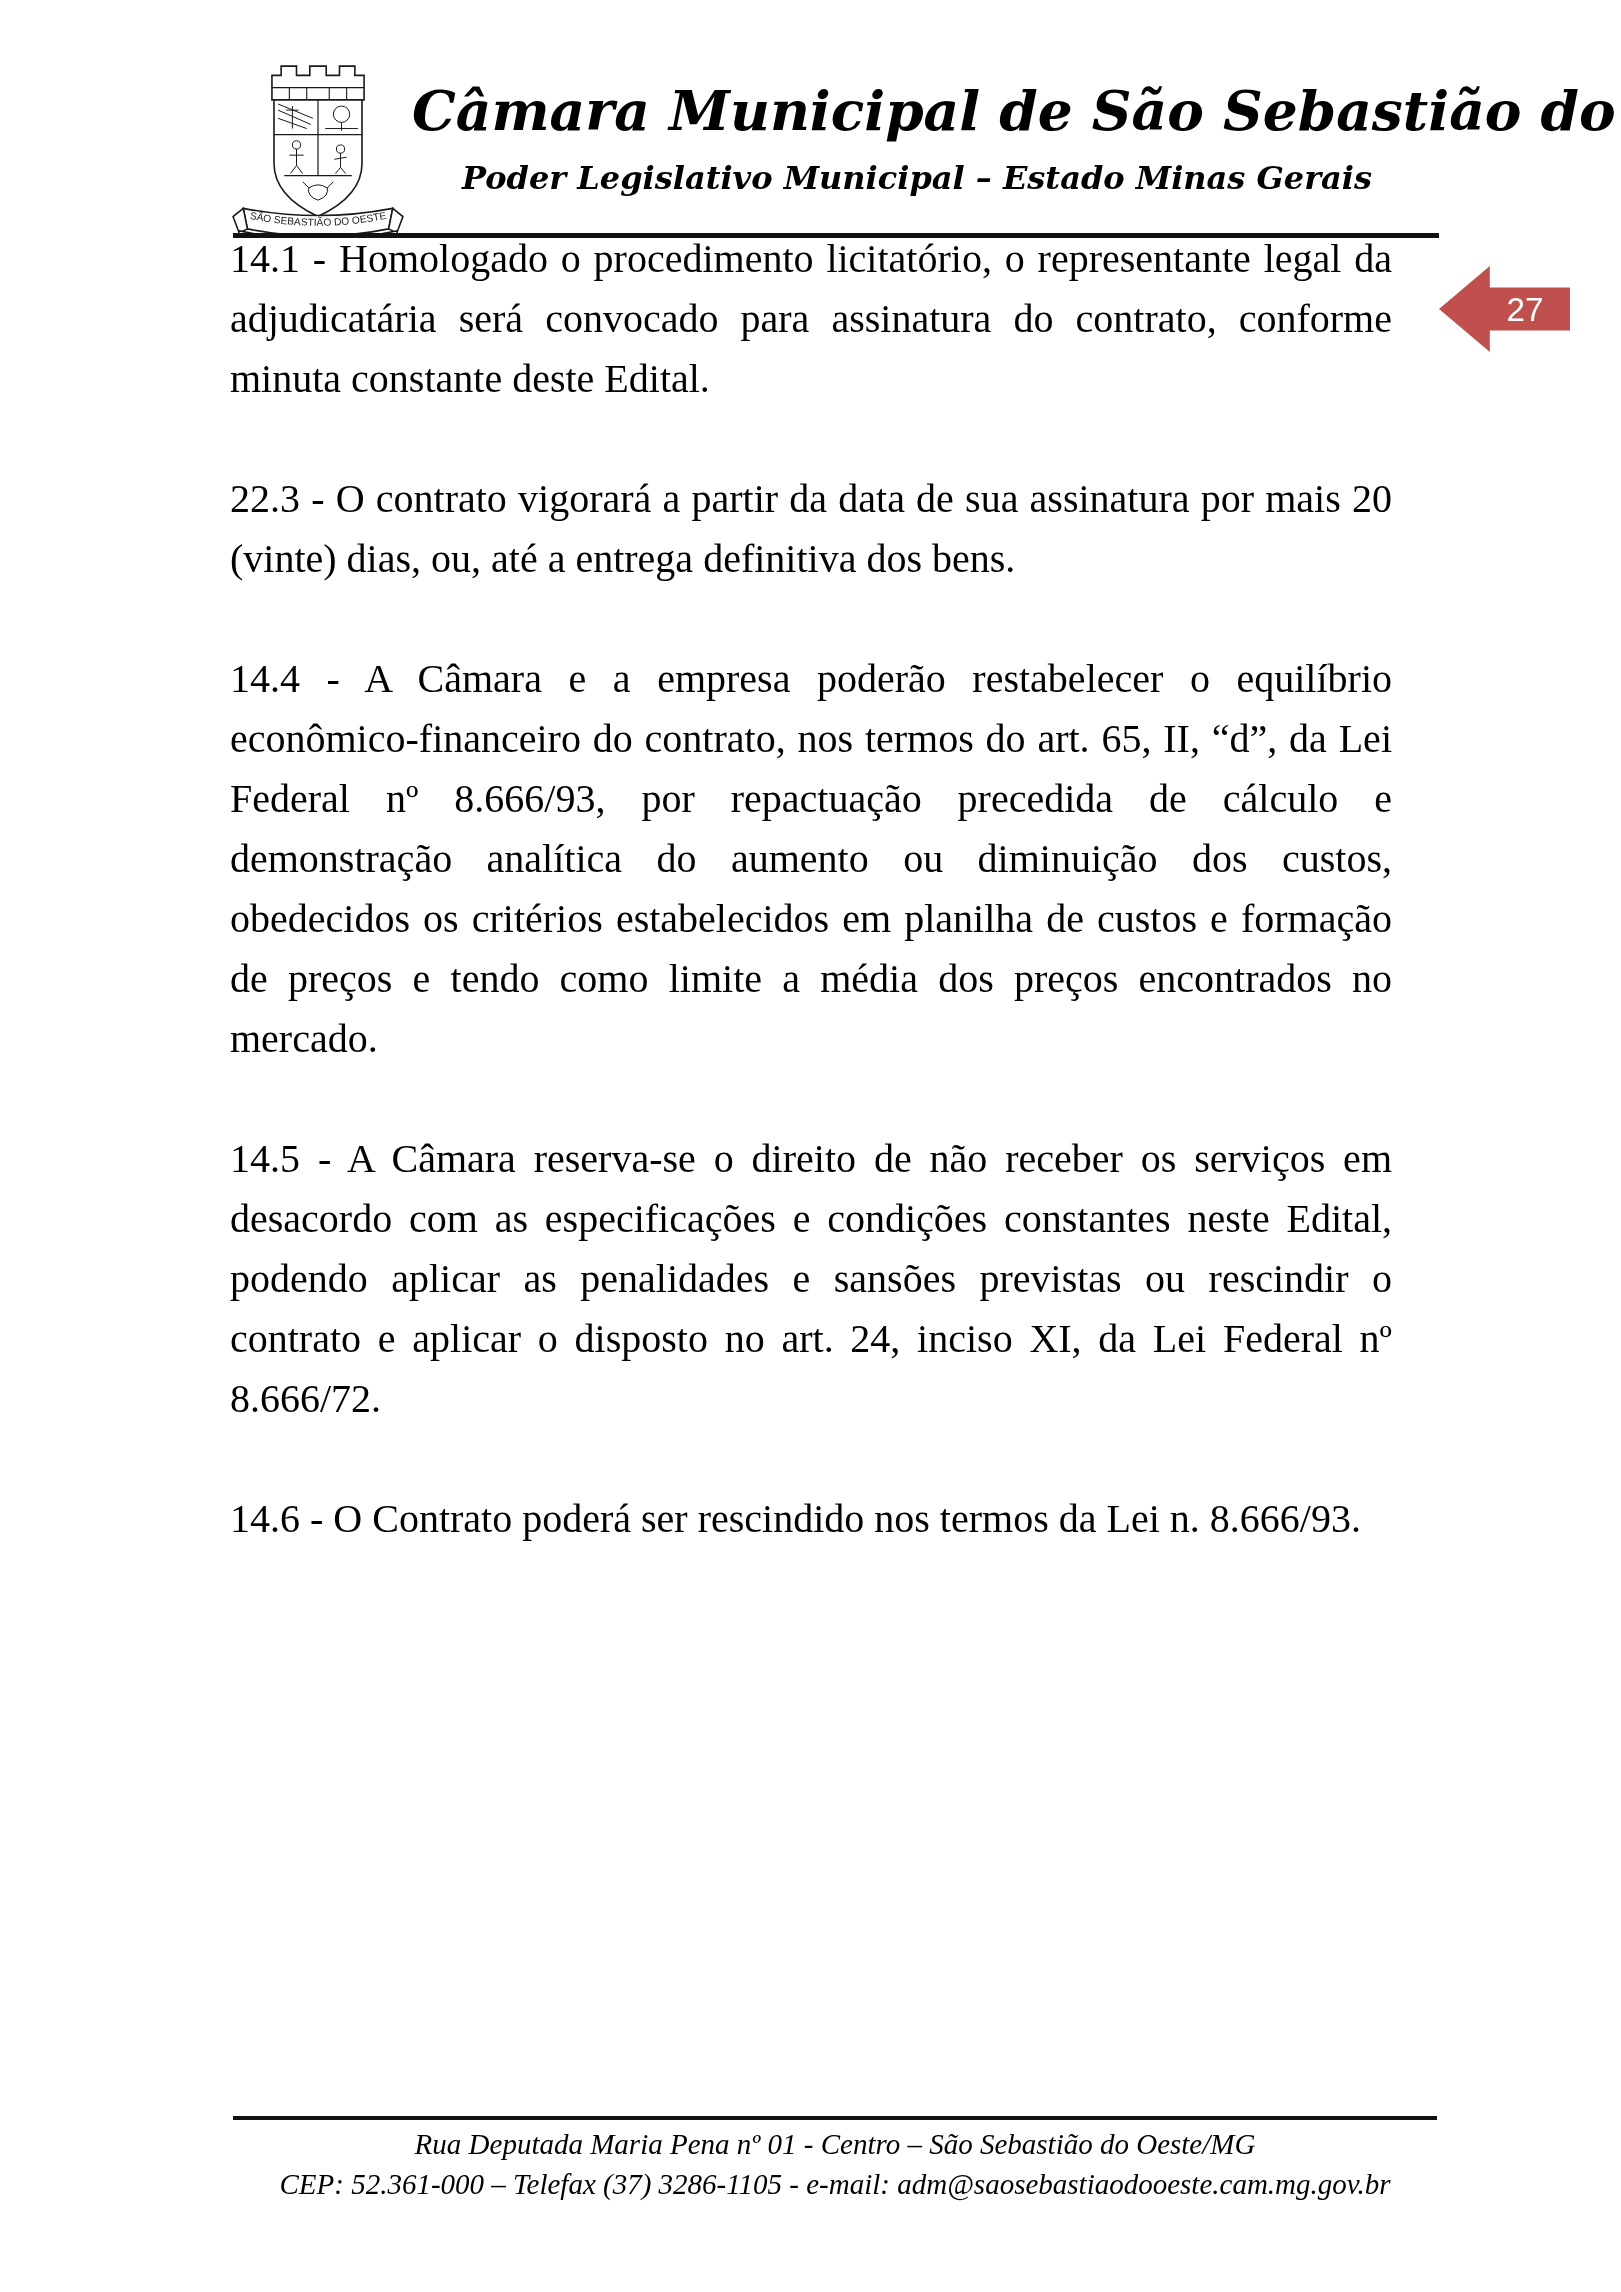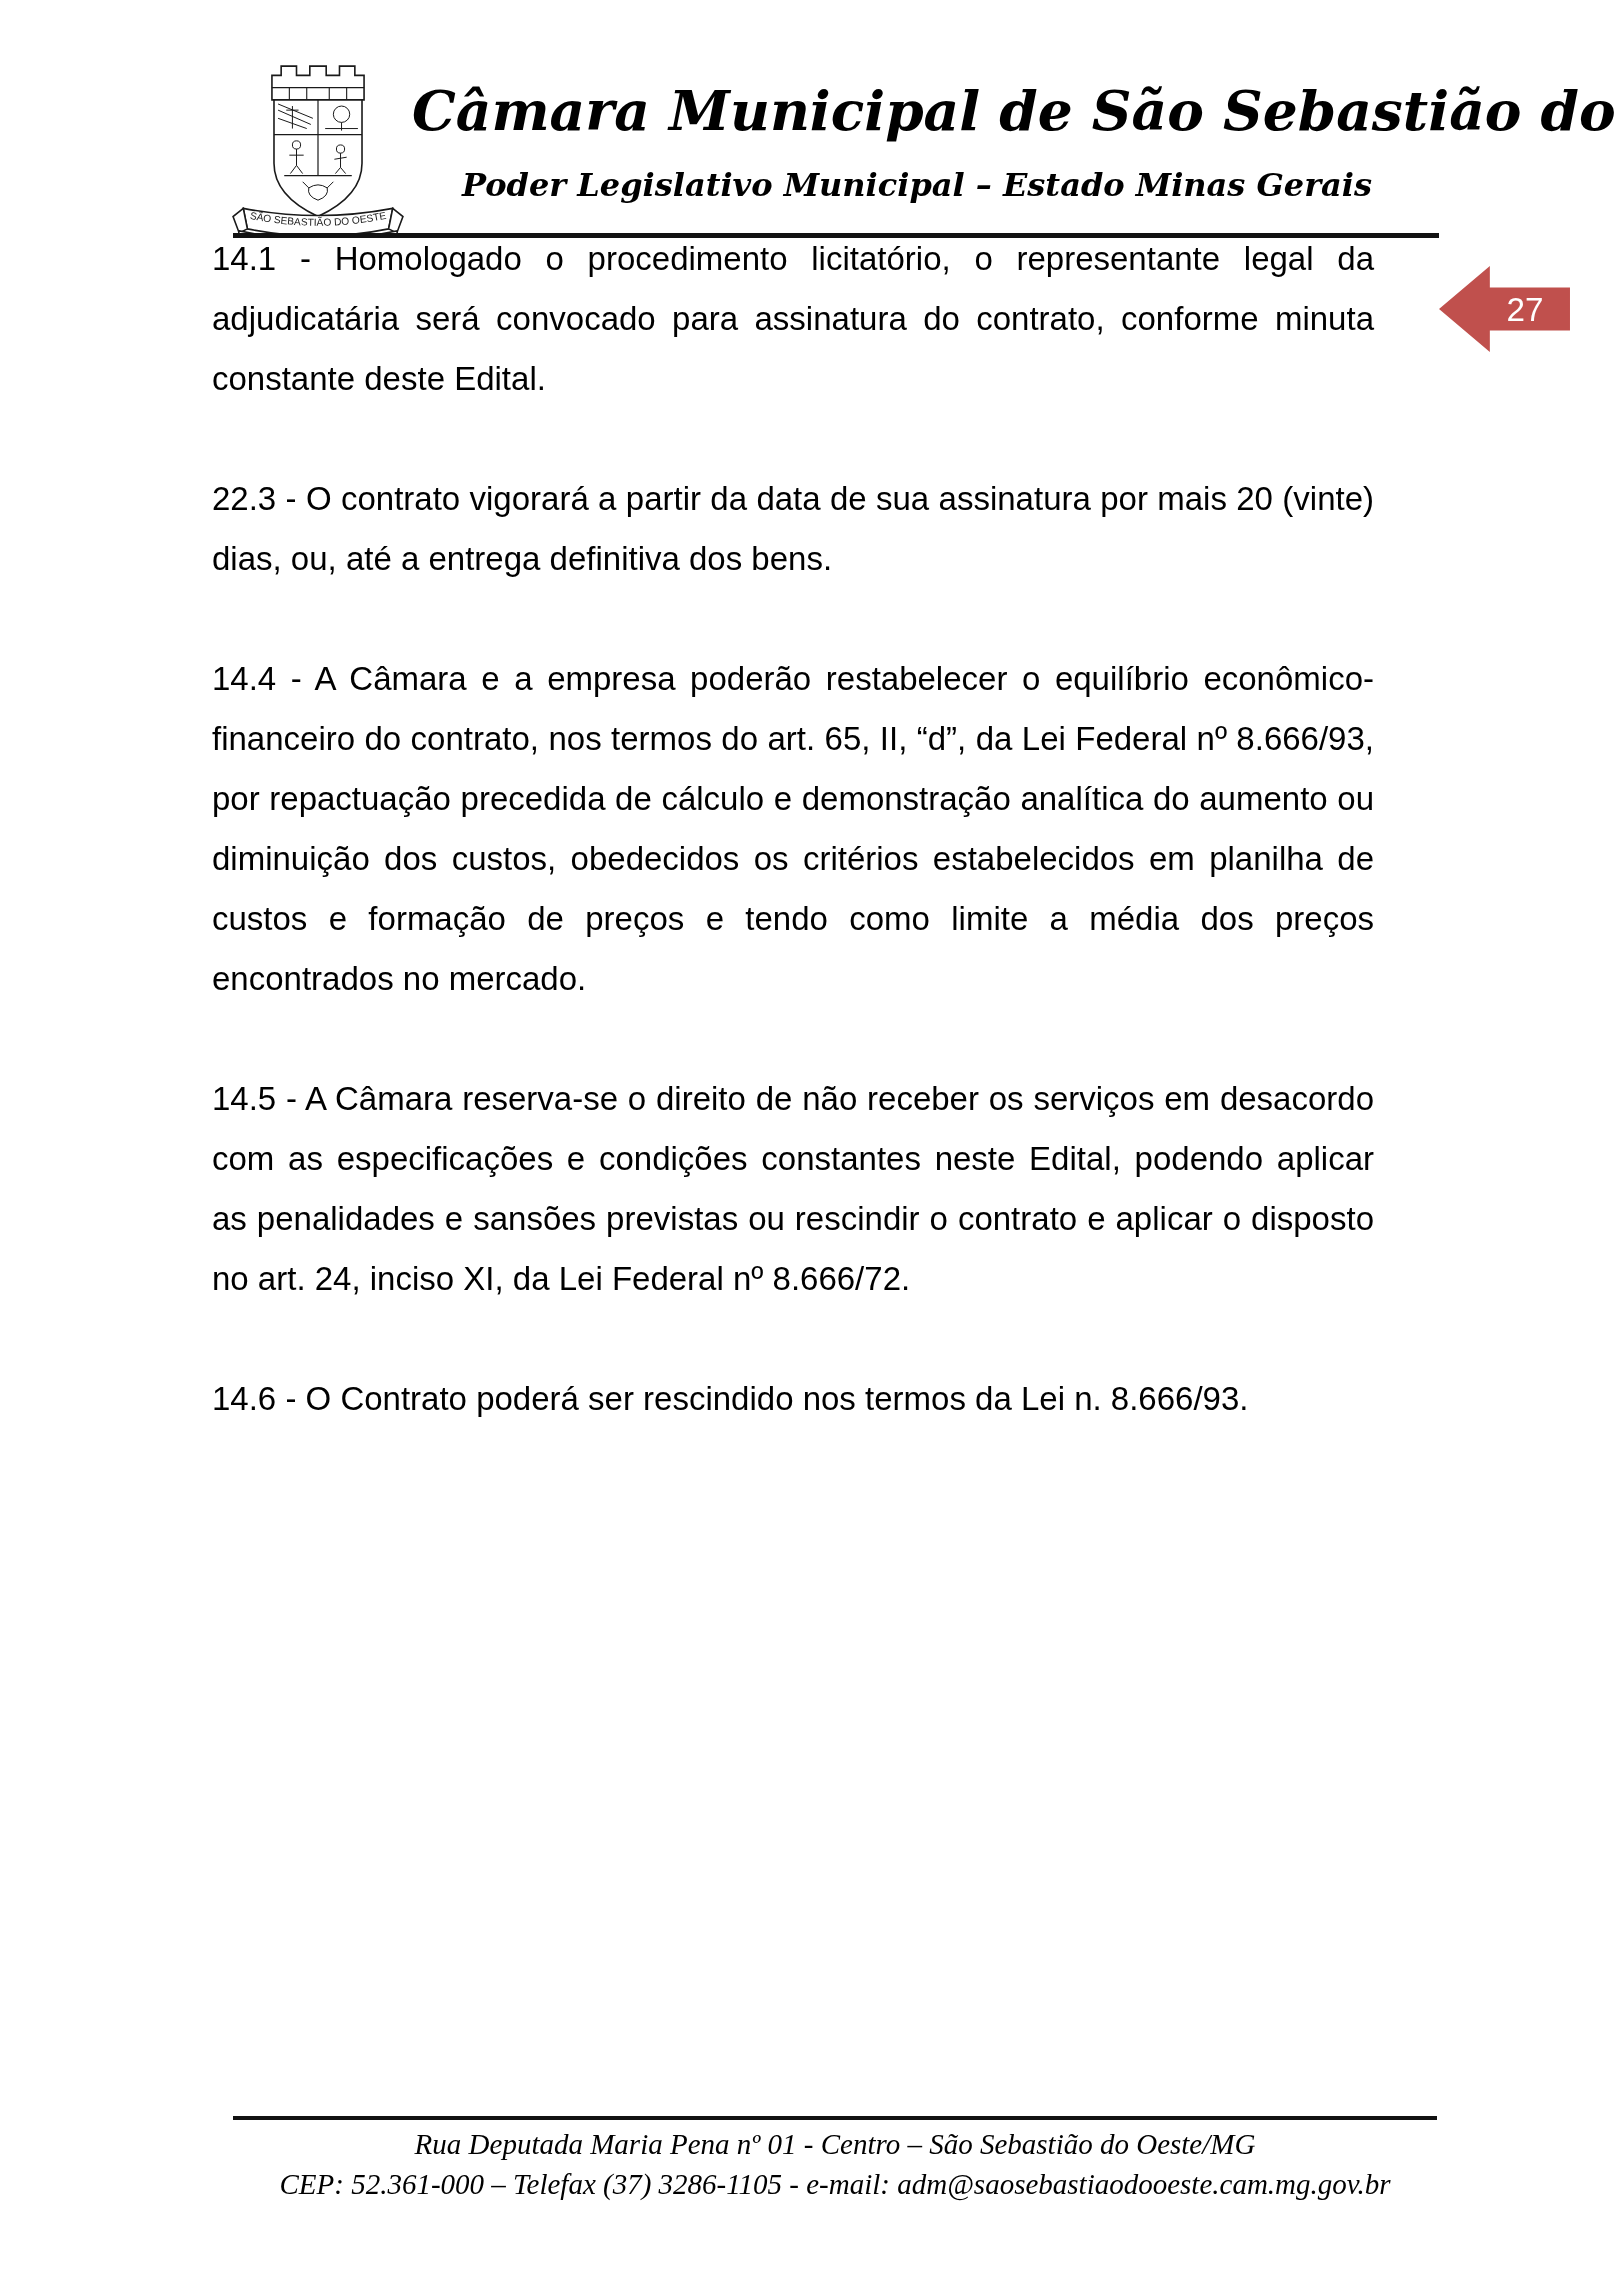--- a/index.html
+++ b/index.html
@@ -25,43 +25,44 @@
   .title {
     font-family:"DejaVu Serif", serif;
     font-style:italic; font-weight:bold;
     font-size:55px; line-height:69px;
     white-space:nowrap;
   }
   .subtitle {
     font-family:"DejaVu Serif", serif;
     font-style:italic; font-weight:bold;
     font-size:32px; line-height:43px;
-    margin-top:19px;
+    margin-top:12px;
     white-space:nowrap;
   }
   .rule-top {
     position:absolute; left:233px; top:233px;
     width:1206px; height:4.9px; background:#121212;
   }
 
   
   .page-badge {
     position:absolute; left:1439px; top:266px;
     width:131px; height:86px;
   }
   .page-badge text {
     font-family:"Liberation Sans", sans-serif;
     font-size:34px;
   }
 
   
   .body-text {
-    position:absolute; left:212px; top:229px; width:1162px;
-    font-size:33px; line-height:60px;
+    position:absolute; left:230px; top:229px; width:1162px;
+    font-size:40px; line-height:60px;
     text-align:justify;
+    font-family:Liberation Serif, serif;
   }
   .body-text p { margin:0 0 60px 0; }
 
   
   .rule-bottom {
     position:absolute; left:233px; top:2116px;
     width:1204px; height:3.9px; background:#121212;
   }
   .footer-text {
     position:absolute; left:233px; top:2124px; width:1204px;

